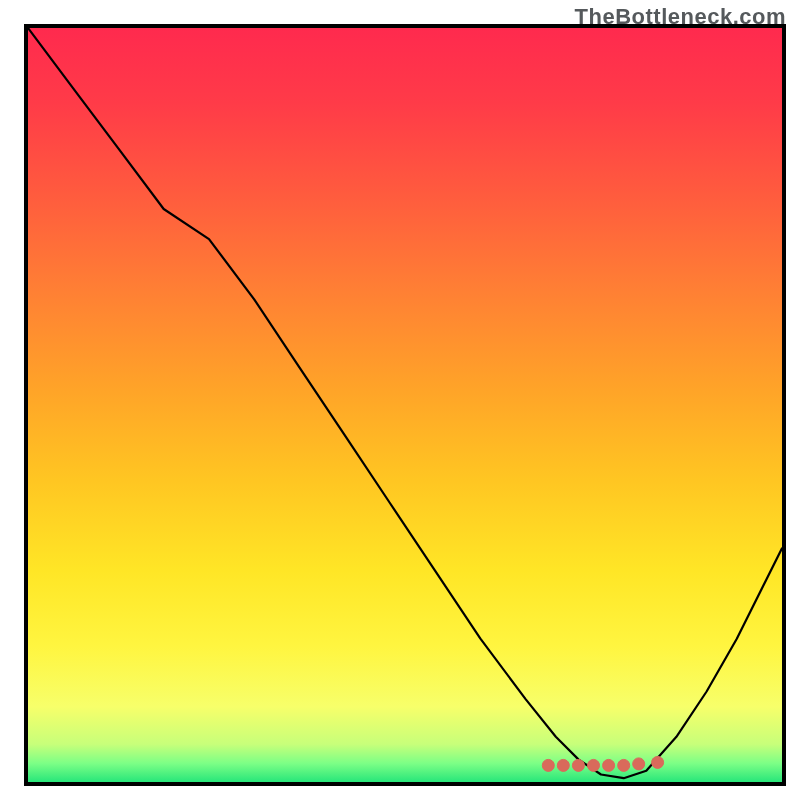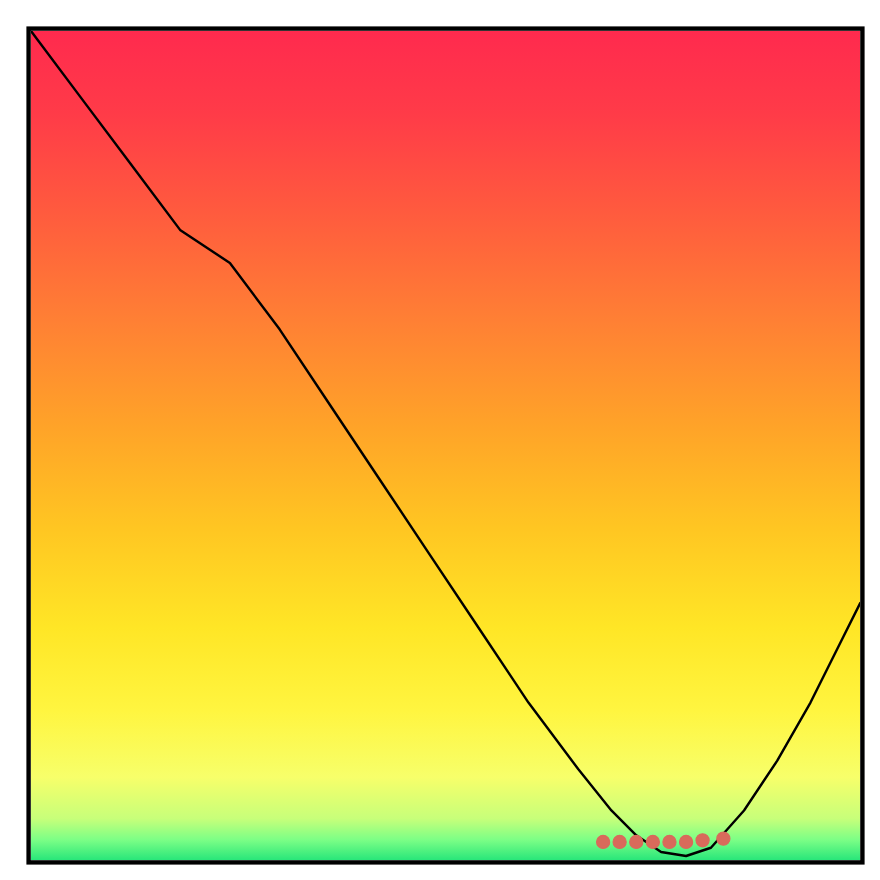--- a/index.html
+++ b/index.html
@@ -81,14 +81,15 @@
           <circle cx="550.4" cy="737.4" r="6"></circle>
           <circle cx="565.5" cy="737.4" r="6"></circle>
           <circle cx="580.6" cy="737.4" r="6"></circle>
           <circle cx="595.7" cy="737.4" r="6"></circle>
           <circle cx="610.7" cy="735.9" r="6"></circle>
           <circle cx="629.6" cy="734.4" r="6"></circle>
         </g>
     </svg>
   </div>
 
+  <div class="watermark" style="right: 14px; top: 4px; font-size: 22px;">TheBottleneck.com</div>
 
 </div>
 
 </body></html>

